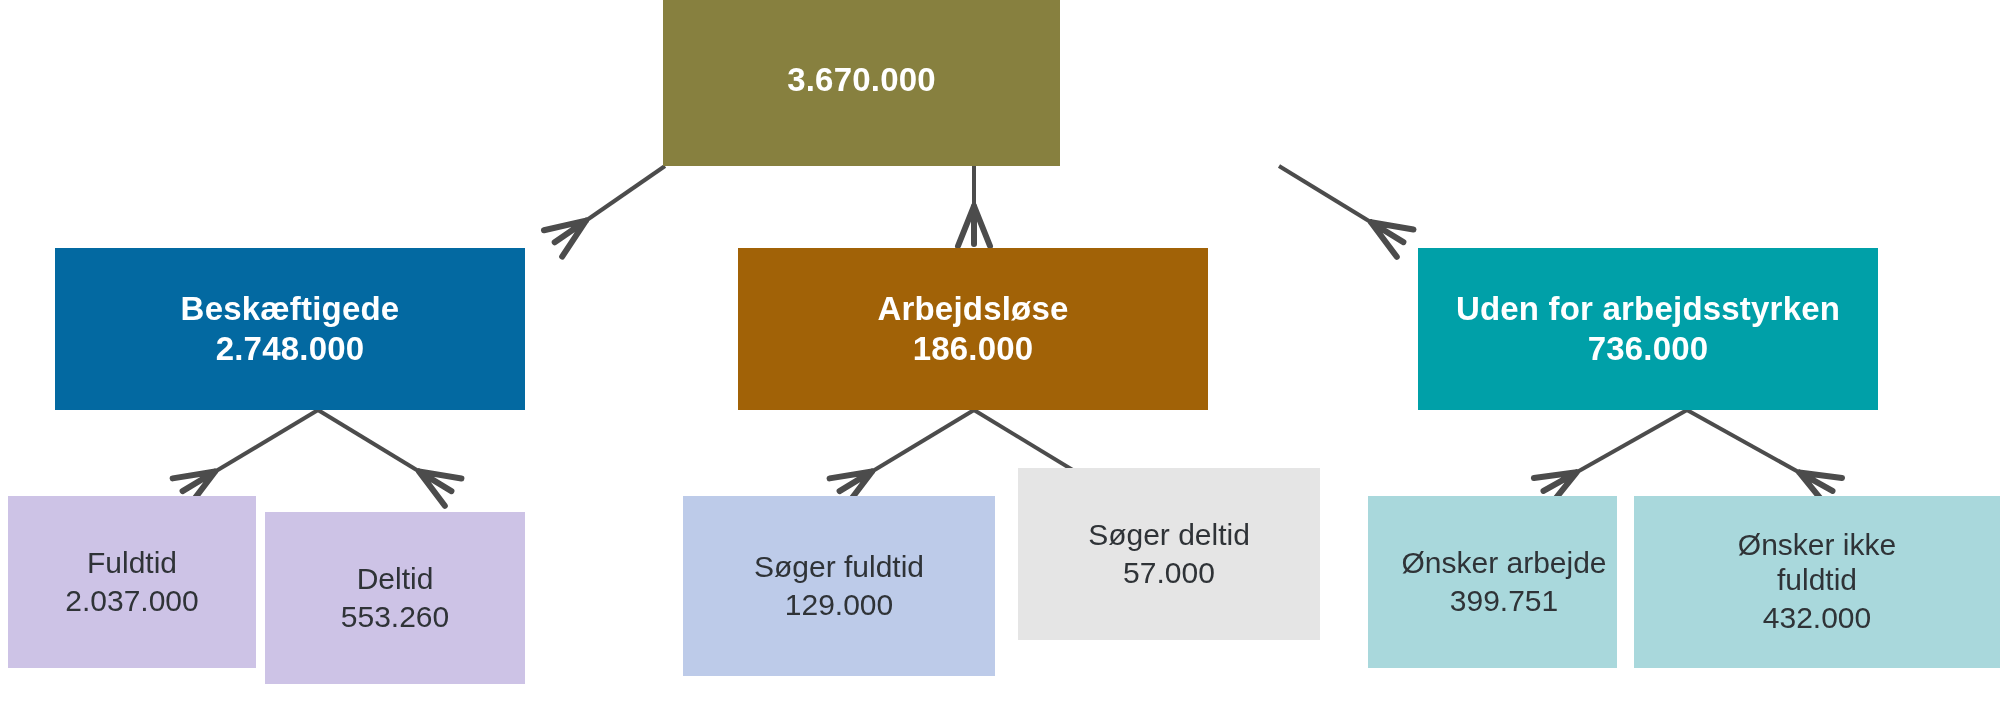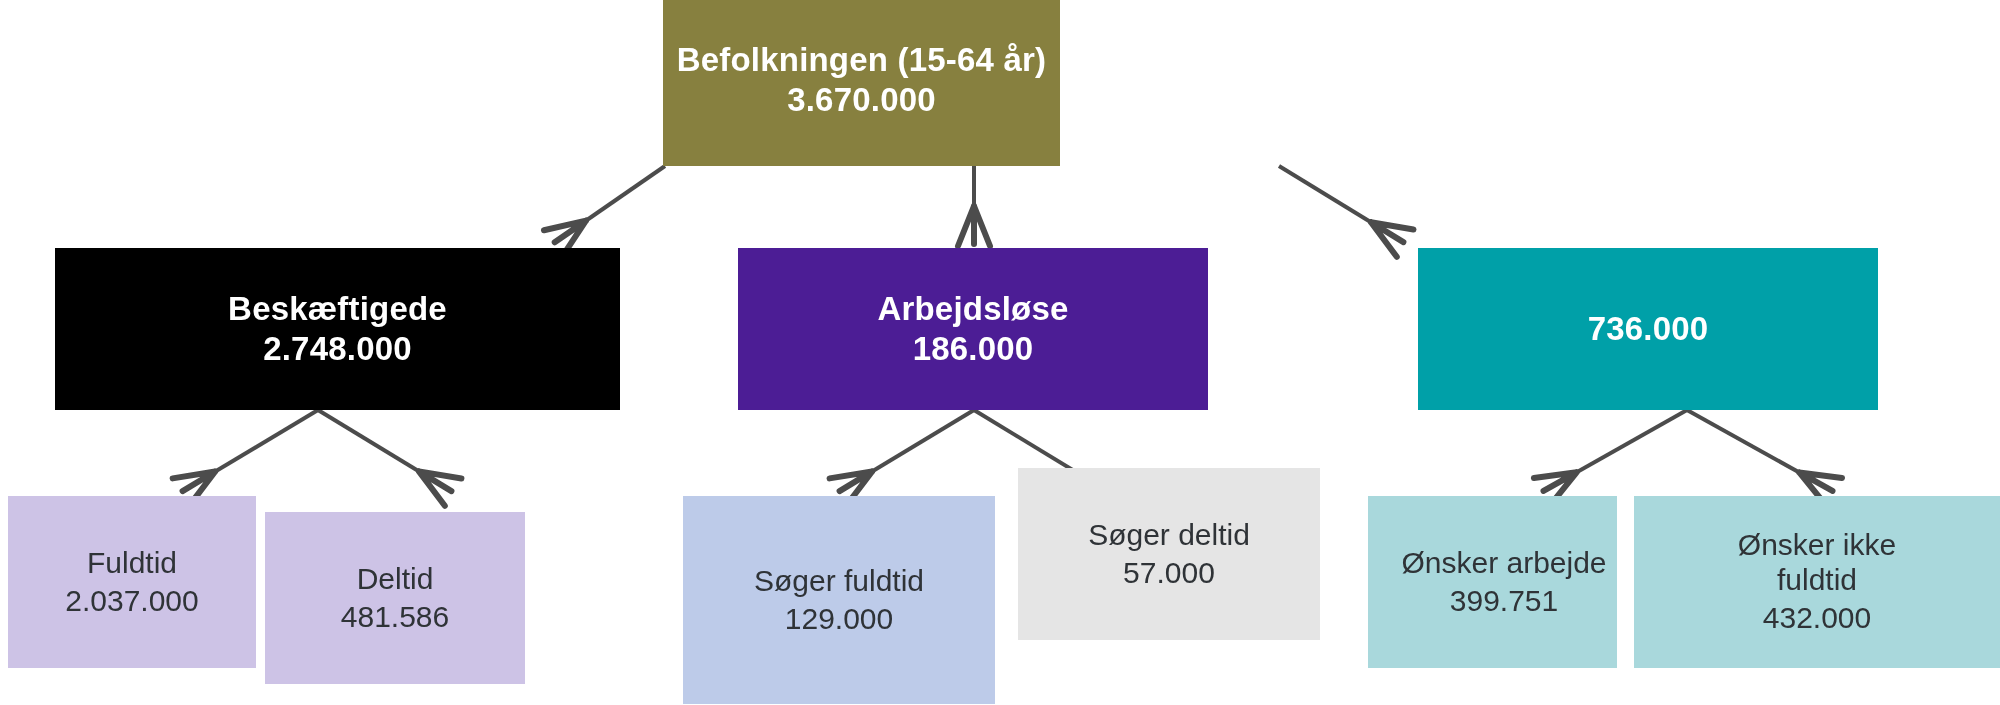--- a/index.html
+++ b/index.html
@@ -92,49 +92,49 @@
     <line x1="318" y1="410" x2="448" y2="489" stroke="#4c4c4c" stroke-width="4" marker-end="url(#ah)"></line>
 
     <line x1="974" y1="410" x2="843" y2="489" stroke="#4c4c4c" stroke-width="4" marker-end="url(#ah)"></line>
     <line x1="974" y1="410" x2="1104" y2="489" stroke="#4c4c4c" stroke-width="4" marker-end="url(#ah)"></line>
 
     <line x1="1687" y1="410" x2="1547" y2="489" stroke="#4c4c4c" stroke-width="4" marker-end="url(#ah)"></line>
     <line x1="1687" y1="410" x2="1829" y2="489" stroke="#4c4c4c" stroke-width="4" marker-end="url(#ah)"></line>
   </svg>
 
   <div class="node node-root" style="left:663px; top:-6px; width:397px; height:172px; background:#87803f;">
-    <span class="node-line node-line-1">Befolkningen (15-64 år)</span>
     <span class="node-line node-line-2">3.670.000</span>
   </div>
 
-  <div class="node node-major" style="left:55px; top:248px; width:565px; height:162px; background:#000000;">
+  <div class="node node-major" style="left:55px; top:248px; width:470px; height:162px; background:#0369a1;">
     <span class="node-line node-line-1">Beskæftigede</span>
     <span class="node-line node-line-2">2.748.000</span>
   </div>
 
-  <div class="node node-major" style="left:738px; top:248px; width:470px; height:162px; background:#4c1d95;">
+  <div class="node node-major" style="left:738px; top:248px; width:470px; height:162px; background:#a16207;">
     <span class="node-line node-line-1">Arbejdsløse</span>
     <span class="node-line node-line-2">186.000</span>
   </div>
 
   <div class="node node-major" style="left:1418px; top:248px; width:460px; height:162px; background:#00a0a8;">
+    <span class="node-line node-line-1">Uden for arbejdsstyrken</span>
     <span class="node-line node-line-2">736.000</span>
   </div>
 
   <div class="node node-sub" style="left:0px; top:496px; width:248px; height:172px; background:#cdc3e6;margin-left:8px;">
     <span class="node-line node-line-1">Fuldtid</span>
     <span class="node-line node-line-2">2.037.000</span>
   </div>
 
   <div class="node node-sub" style="left:265px; top:496px; width:260px; height:172px; background:#cdc3e6;margin-top:16px;">
     <span class="node-line node-line-1">Deltid</span>
-    <span class="node-line node-line-2">481.586</span>
+    <span class="node-line node-line-2">553.260</span>
   </div>
 
-  <div class="node node-sub" style="left:683px; top:496px; width:312px; height:208px; background:#bdcbe9;">
+  <div class="node node-sub" style="left:683px; top:496px; width:312px; height:180px; background:#bdcbe9;">
     <span class="node-line node-line-1">Søger fuldtid</span>
     <span class="node-line node-line-2">129.000</span>
   </div>
 
   <div class="node node-sub" style="left:1018px; top:468px; width:302px; height:172px; background:#e5e5e5;">
     <span class="node-line node-line-1">Søger deltid</span>
     <span class="node-line node-line-2">57.000</span>
   </div>
 
   <div class="node node-sub" style="left:1368px; top:496px; width:249px; height:172px; background:#a9d8dc;padding-left:31px;">

